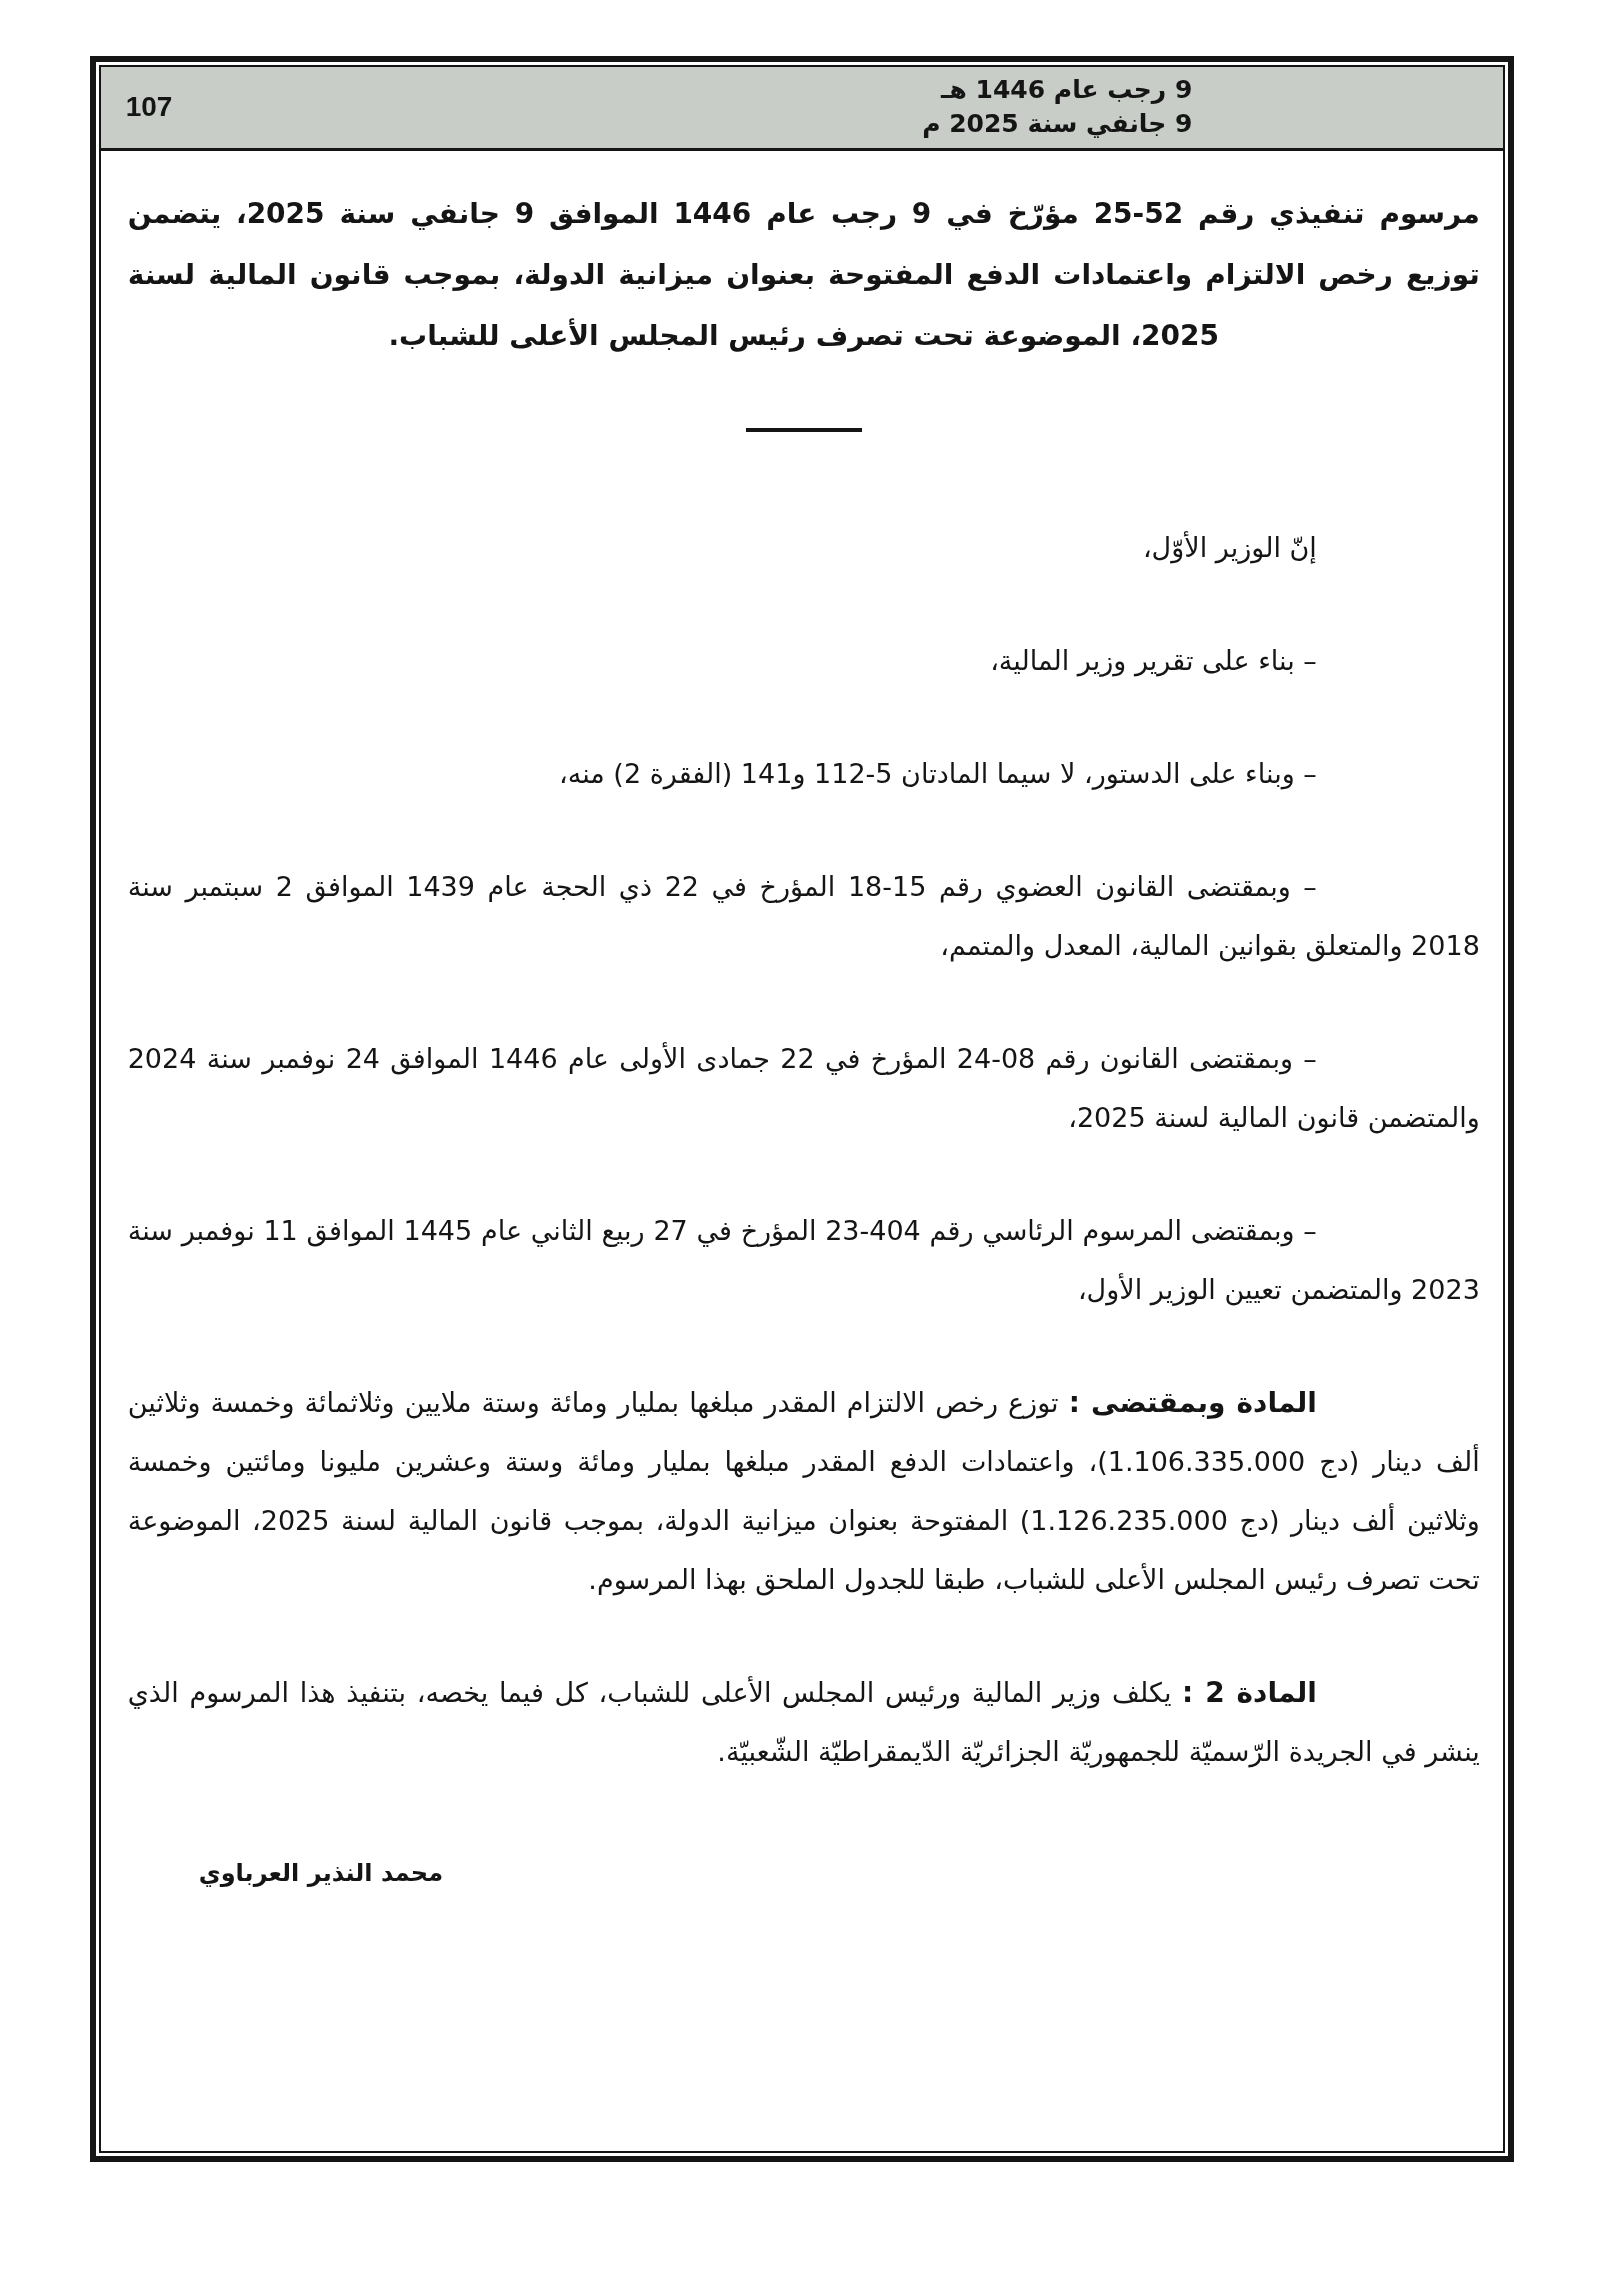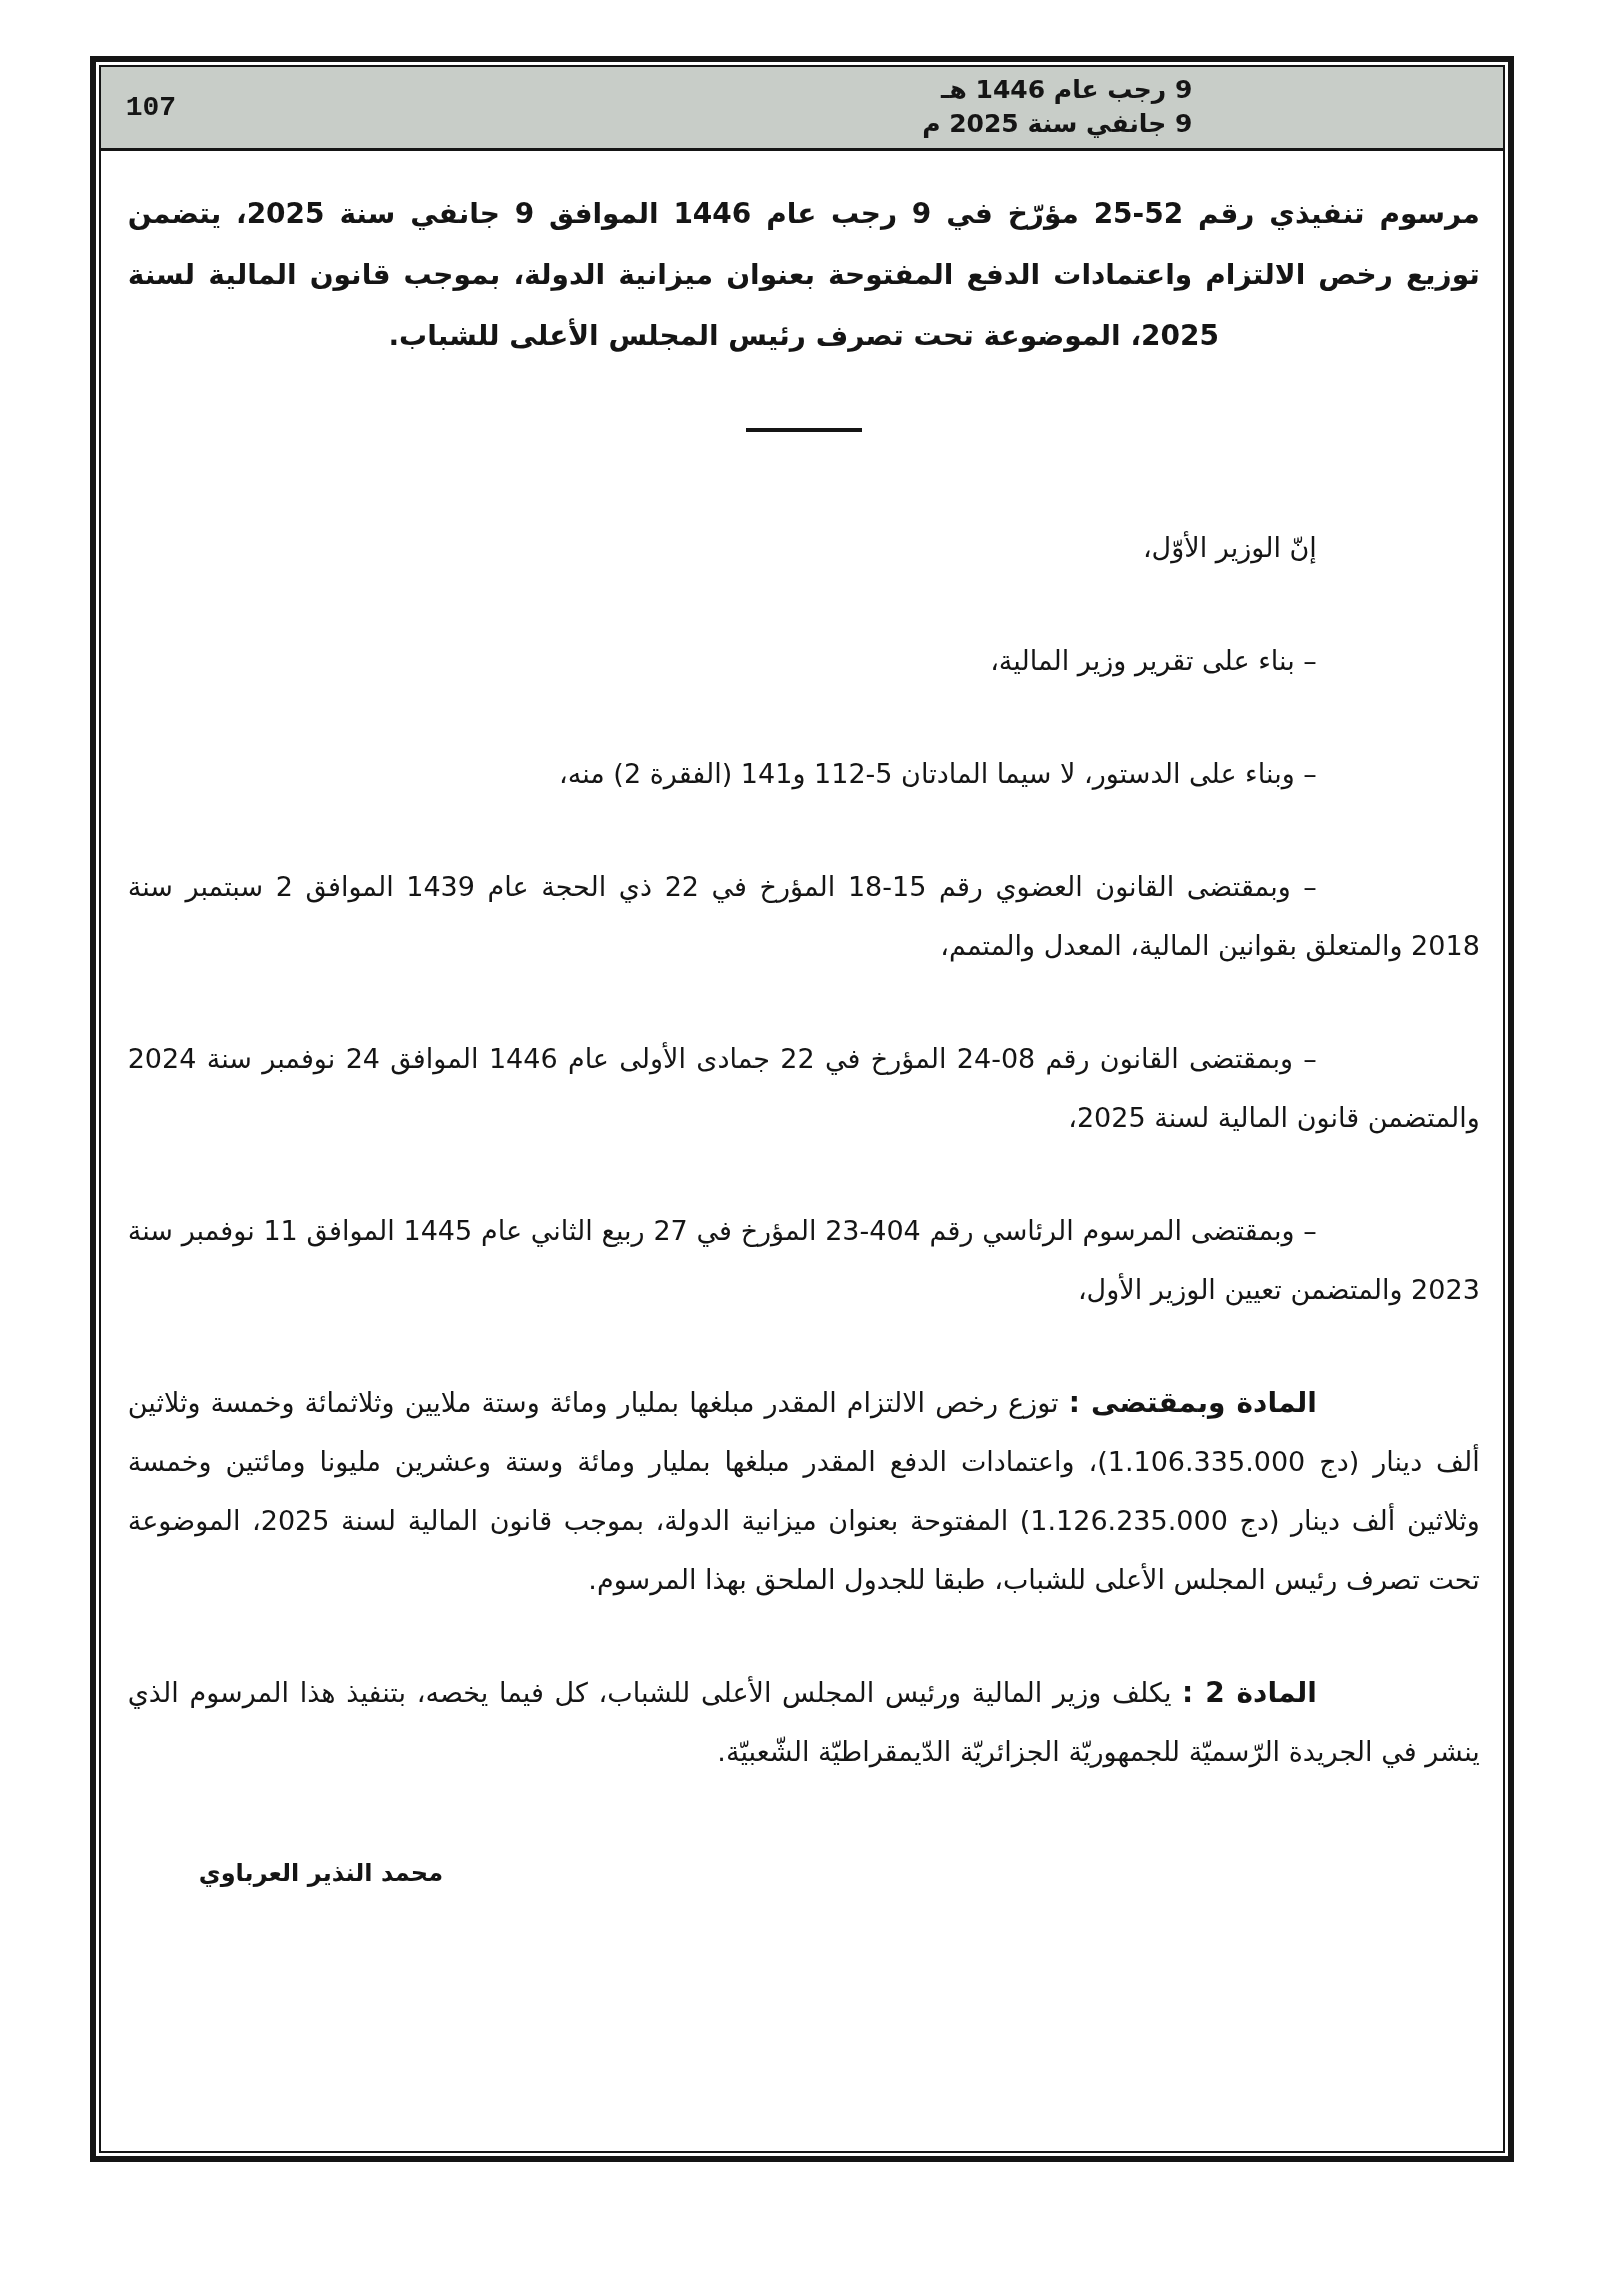--- a/index.html
+++ b/index.html
@@ -28,21 +28,21 @@
   .header-band {
     flex: none;
     height: 81px;
     background: var(--header_bg, #c8cdc8);
     border-bottom: 3.6px solid var(--ink, #151515);
     display: grid;
     grid-template-columns: 217px 1fr 299px;
     align-items: center;
   }
   .page-num {
-    font-family: Liberation Mono, monospace;
+    font-family: Liberation Sans, sans-serif;
     font-weight: bold; font-size: 28px;
     padding-left: 25px;
   }
   .journal-title {
     direction: rtl; text-align: center;
     font-weight: bold; font-size: 27px;
     white-space: nowrap;
   }
   .header-dates {
     direction: rtl; text-align: right;

